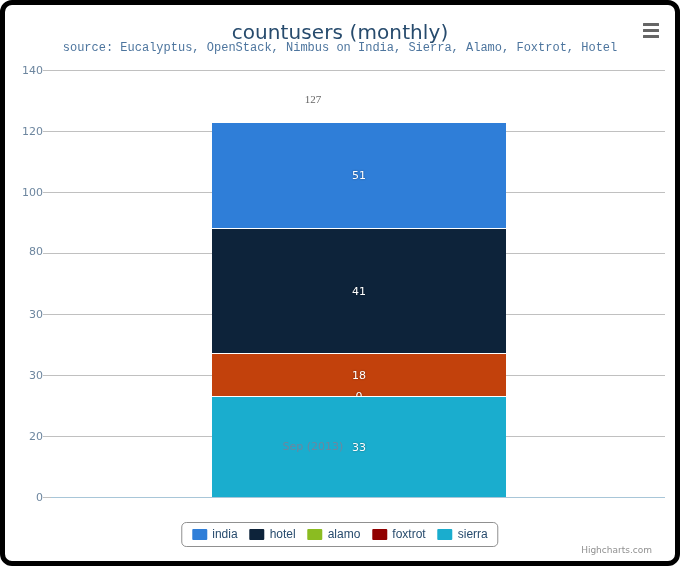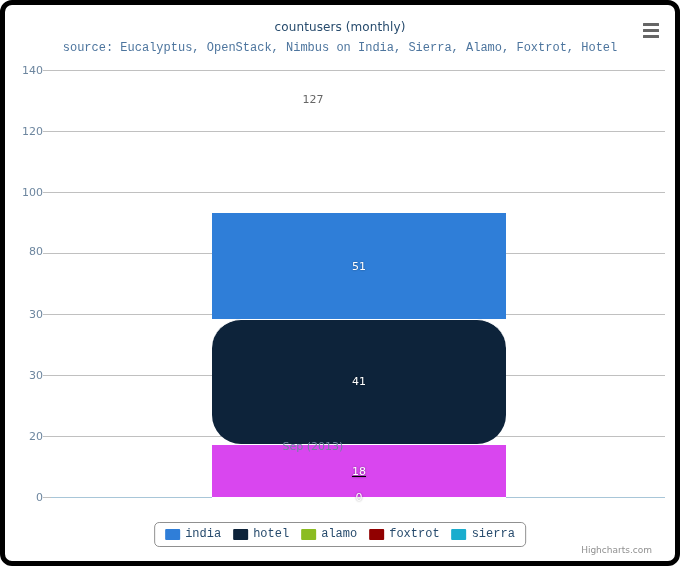--- a/index.html
+++ b/index.html
@@ -34,21 +34,21 @@
     height: 556px;
   }
 
   
   .chart-title {
     position: absolute;
     left: 0;
     top: 15px;
     width: 670px;
     text-align: center;
-    font-size: 12px;
+    font-size: 20px;
     color: #274b6d;
     font-family: "DejaVu Sans", sans-serif;
     letter-spacing: 0.1px;
   }
   .chart-subtitle {
     position: absolute;
     left: 0;
     top: 36px;
     width: 670px;
     text-align: center;
@@ -214,21 +214,21 @@
   }
   .legend-swatch {
     width: 15px;
     height: 11px;
     border-radius: 1px;
     flex: none;
   }
   .legend-text {
     font-size: 12px;
     color: #274b6d;
-    font-family: Liberation Mono, monospace;
+    font-family: Liberation Sans, sans-serif;
   }
 
   
   .credits {
     position: absolute;
     right: 23px;
     bottom: 6px;
     font-size: 9px;
     color: #909090;
     font-family: "DejaVu Sans", sans-serif;
@@ -278,33 +278,36 @@
           <div class="gridline" style="top: 183px;"></div>
           <div class="gridline" style="top: 244px;"></div>
           <div class="gridline" style="top: 305px;"></div>
           <div class="gridline" style="top: 366px;"></div>
           <div class="gridline baseline" style="top: 427px;"></div>
         </div>
       <div class="column-stack" id="column-stack">
           <div class="stack-segment" style="height: 106.75px; background: rgb(47, 126, 216);">
             <span class="segment-label">51</span>
           </div>
-          <div class="stack-segment" style="height: 125.05px; background: rgb(13, 35, 58); border-radius: 29px;">
+          <div class="stack-segment" style="height: 125.05px; background: rgb(13, 35, 58);">
             <span class="segment-label">41</span>
           </div>
-          <div class="stack-segment" style="height: 53px; background: #d946ef; text-decoration: underline;">
+          <div class="stack-segment" style="height: 43px; background: #c2410c;">
             <span class="segment-label">18</span>
           </div>
           <div class="segment-zero" style="background: rgb(145, 0, 0);">
             <span class="segment-label">0</span>
           </div>
+          <div class="stack-segment" style="height: 100.65px; background: rgb(26, 173, 206);">
+            <span class="segment-label">33</span>
+          </div>
         </div>
     </div>
 
-    <div class="stack-total" id="stack-total" style="top: 87.65px;">127</div>
+    <div class="stack-total" id="stack-total" style="top: 87.65px; font-family: Liberation Serif, serif;">127</div>
 
     <div class="xaxis-label">Sep (2013)</div>
 
     <div class="legend" id="legend">
         <div class="legend-item">
           <span class="legend-swatch" style="background: rgb(47, 126, 216);"></span>
           <span class="legend-text">india</span>
         </div>
         <div class="legend-item">
           <span class="legend-swatch" style="background: rgb(13, 35, 58);"></span>

